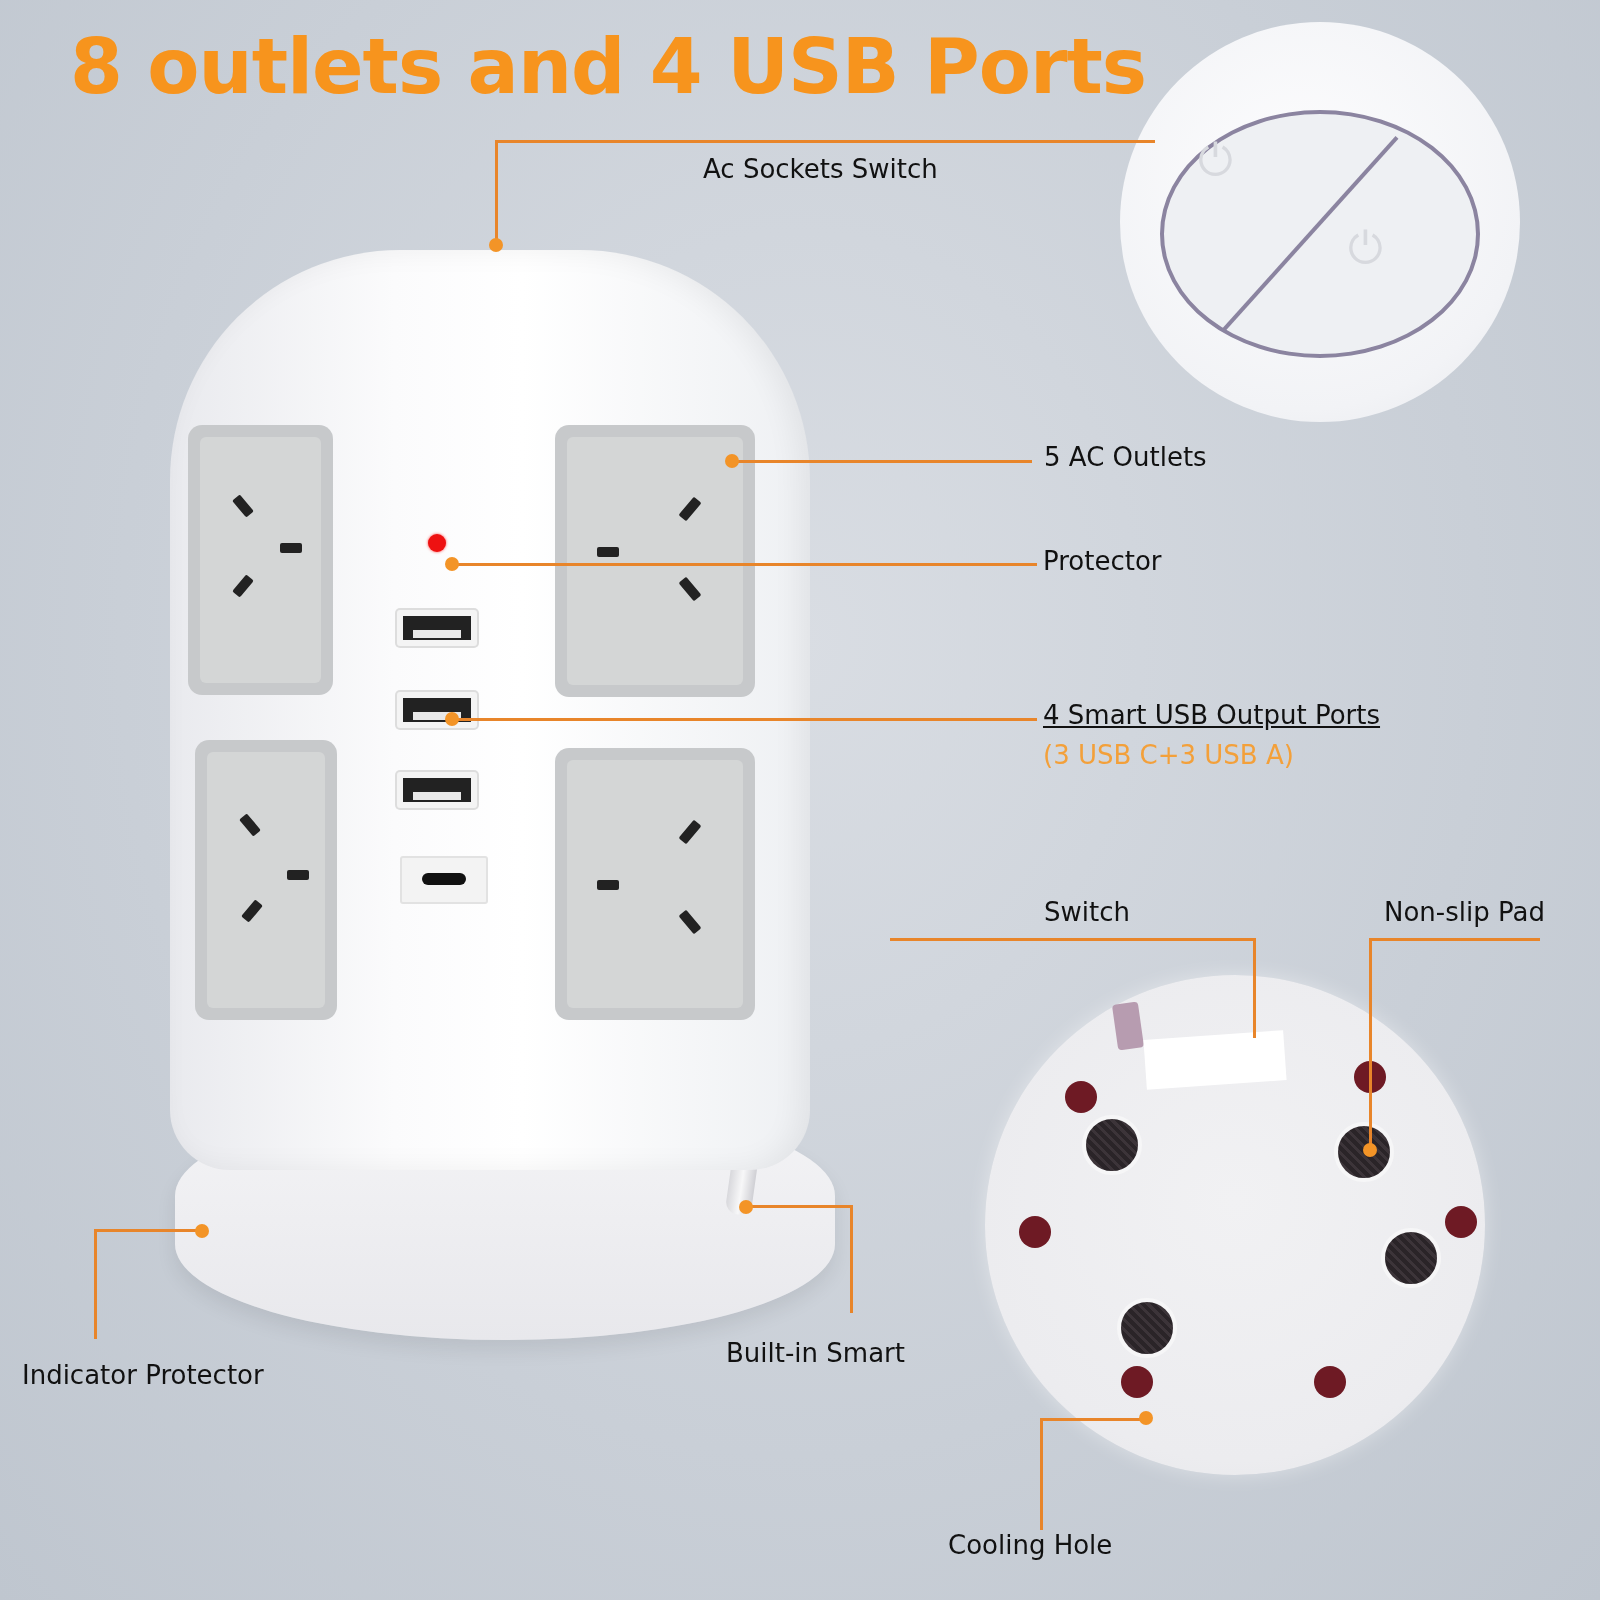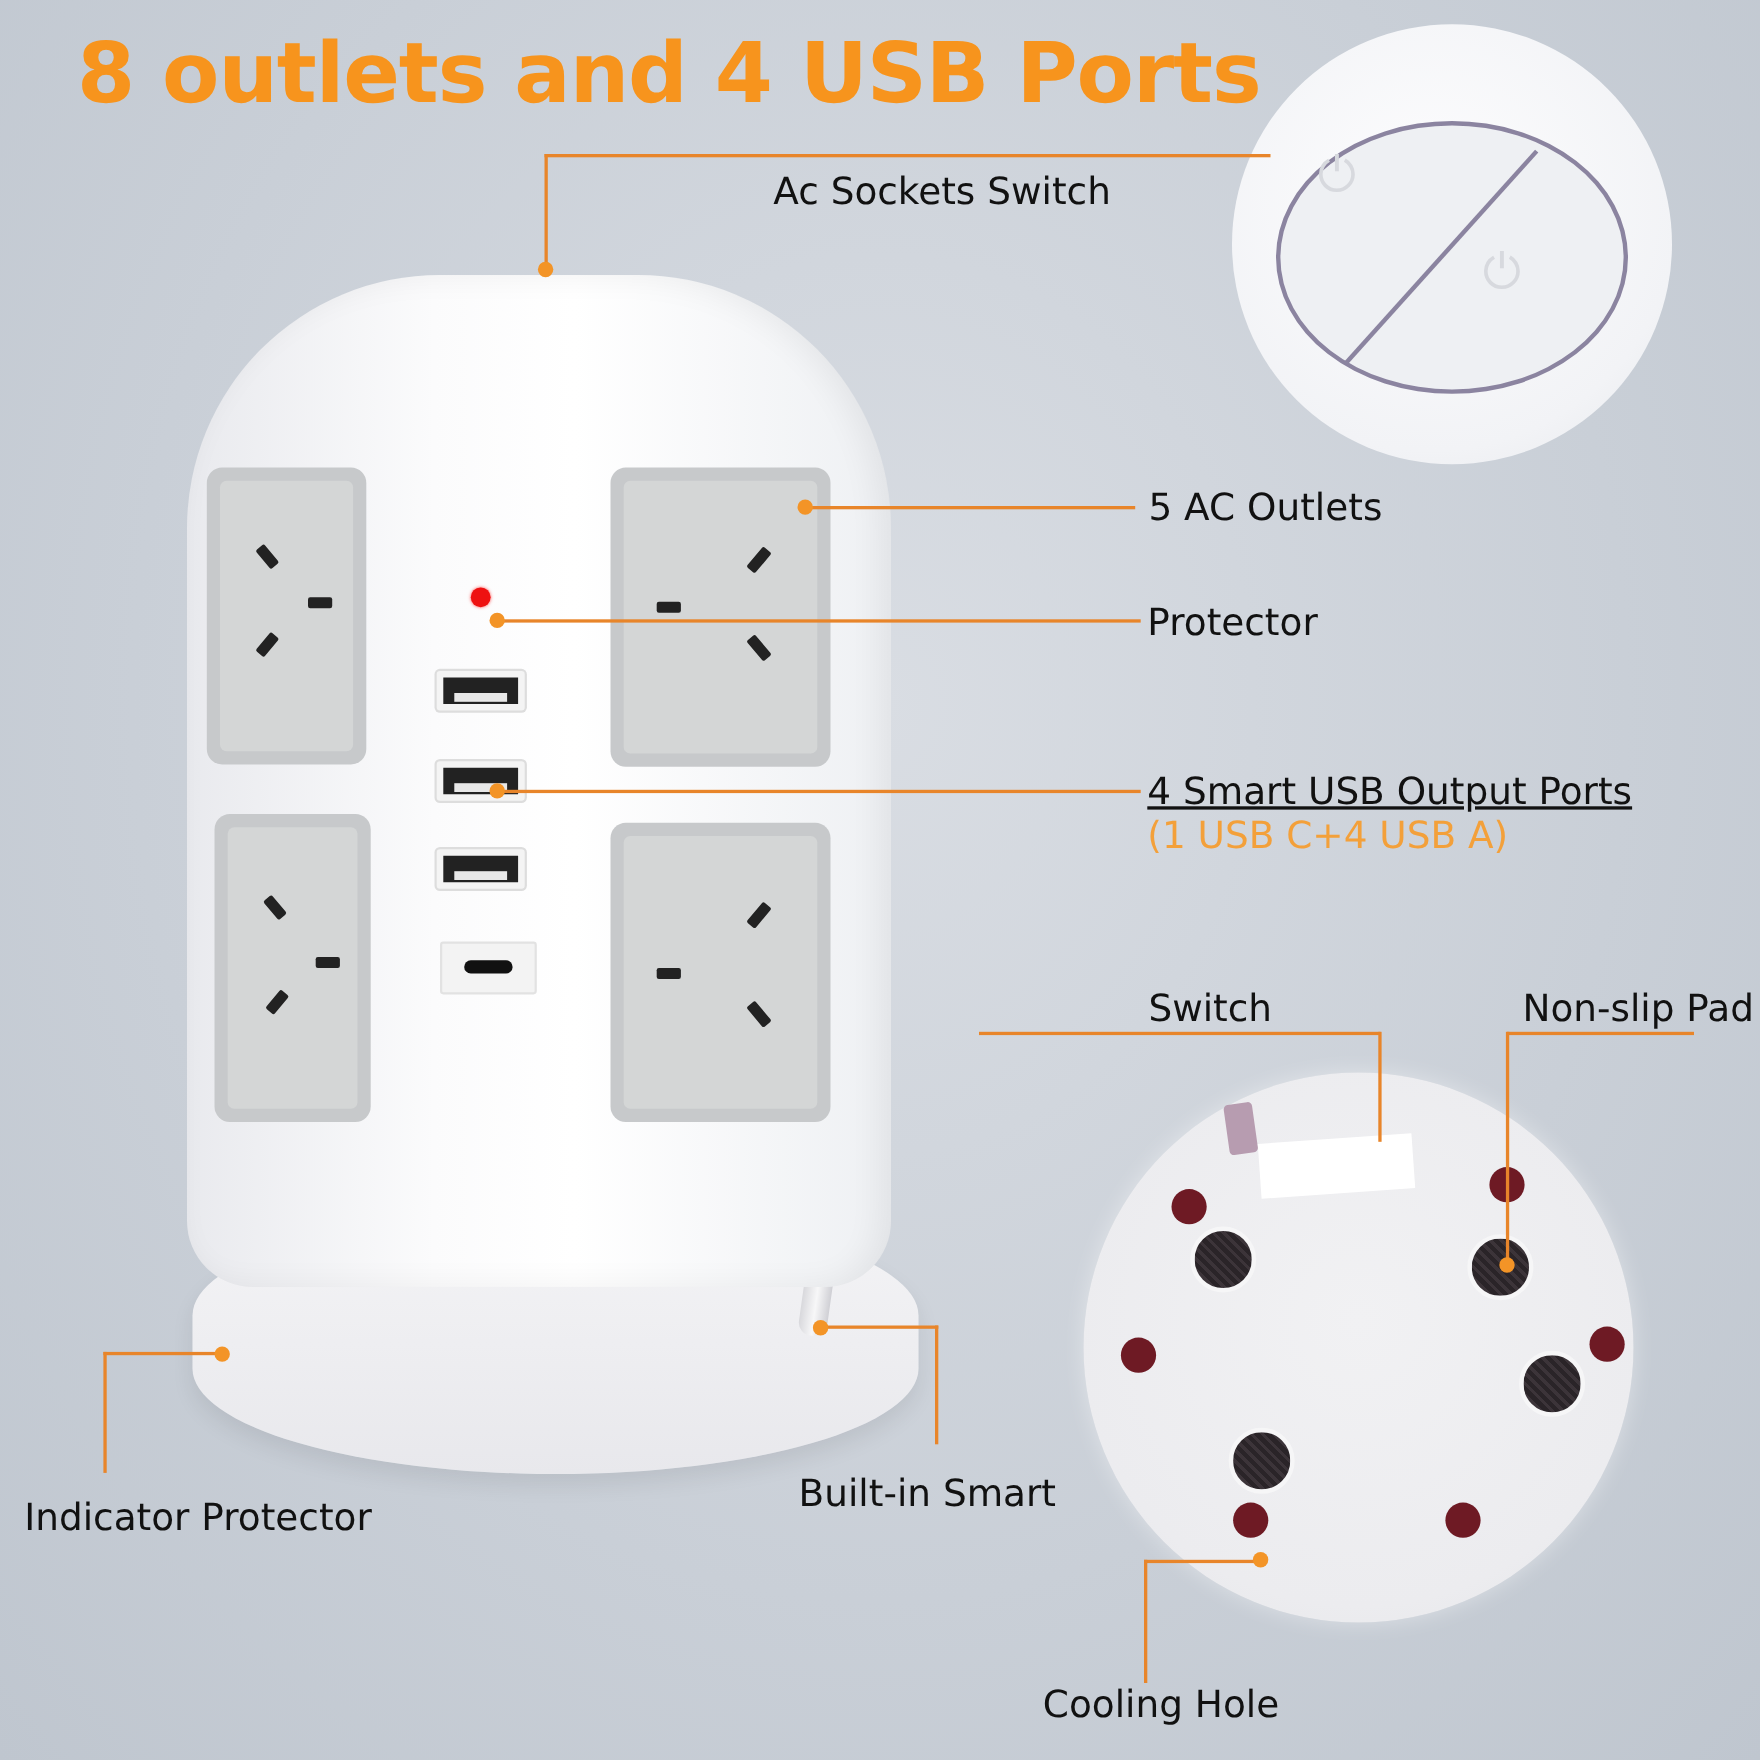--- a/index.html
+++ b/index.html
@@ -7,21 +7,21 @@
     width:1600px; height:1600px; position:relative; overflow:hidden;
     background: radial-gradient(ellipse at 50% 40%, #d9dde3 0%, #c9cfd7 60%, #bfc6cf 100%);
     font-family: "Liberation Sans", sans-serif;
   }
   .title {
     position:absolute; left:70px; top:22px;
     font-family:"DejaVu Sans", sans-serif; font-weight:bold;
     font-size:76px; letter-spacing:-1px; color:#f7941d;
   }
   .label {
-    position:absolute; font-size:34px; color:#111; white-space:nowrap;
+    position:absolute; font-size:26px; color:#111; white-space:nowrap;
     font-family:"DejaVu Sans", sans-serif;
   }
   .sublabel { color:#f3a03a; }
   .line { position:absolute; background:#e8852a; }
   .dot { position:absolute; width:14px; height:14px; border-radius:50%; background:#f39427; transform:translate(-50%,-50%); }
 
   
   .tower {
     position:absolute; left:170px; top:250px; width:640px; height:920px;
     background: linear-gradient(90deg, #e9eaee 0%, #fbfbfc 35%, #ffffff 55%, #eef0f3 100%);
@@ -209,18 +209,18 @@
 <div class="dot" style="left:746px;top:1207px;"></div>
 
 <div class="line" style="left:1040px;top:1418px;width:110px;height:3px;"></div>
 <div class="line" style="left:1040px;top:1418px;width:3px;height:112px;"></div>
 <div class="dot" style="left:1146px;top:1418px;"></div>
 
 <div class="label" style="left:703px;top:154px;">Ac Sockets Switch</div>
 <div class="label" style="left:1044px;top:442px;">5 AC Outlets</div>
 <div class="label" style="left:1043px;top:546px;">Protector</div>
 <div class="label" style="left:1043px;top:700px;text-decoration:underline;">4 Smart USB Output Ports</div>
-<div class="label sublabel" style="left:1043px;top:740px;">(1 USB C+4 USB A)</div>
+<div class="label sublabel" style="left:1043px;top:740px;">(3 USB C+3 USB A)</div>
 <div class="label" style="left:1044px;top:897px;">Switch</div>
 <div class="label" style="left:1384px;top:897px;">Non-slip Pad</div>
 <div class="label" style="left:22px;top:1360px;">Indicator Protector</div>
 <div class="label" style="left:726px;top:1338px;">Built-in Smart</div>
 <div class="label" style="left:948px;top:1530px;text-align:center;">Cooling Hole</div>
 
 </body></html>

